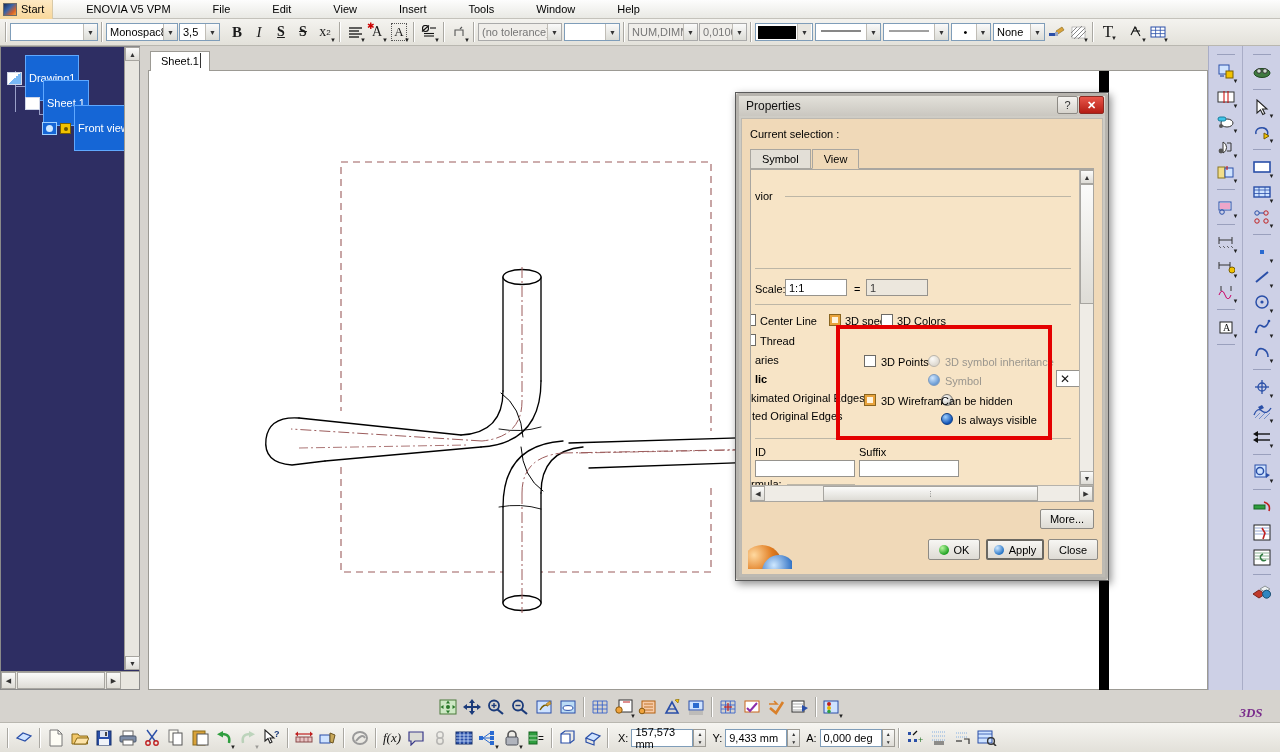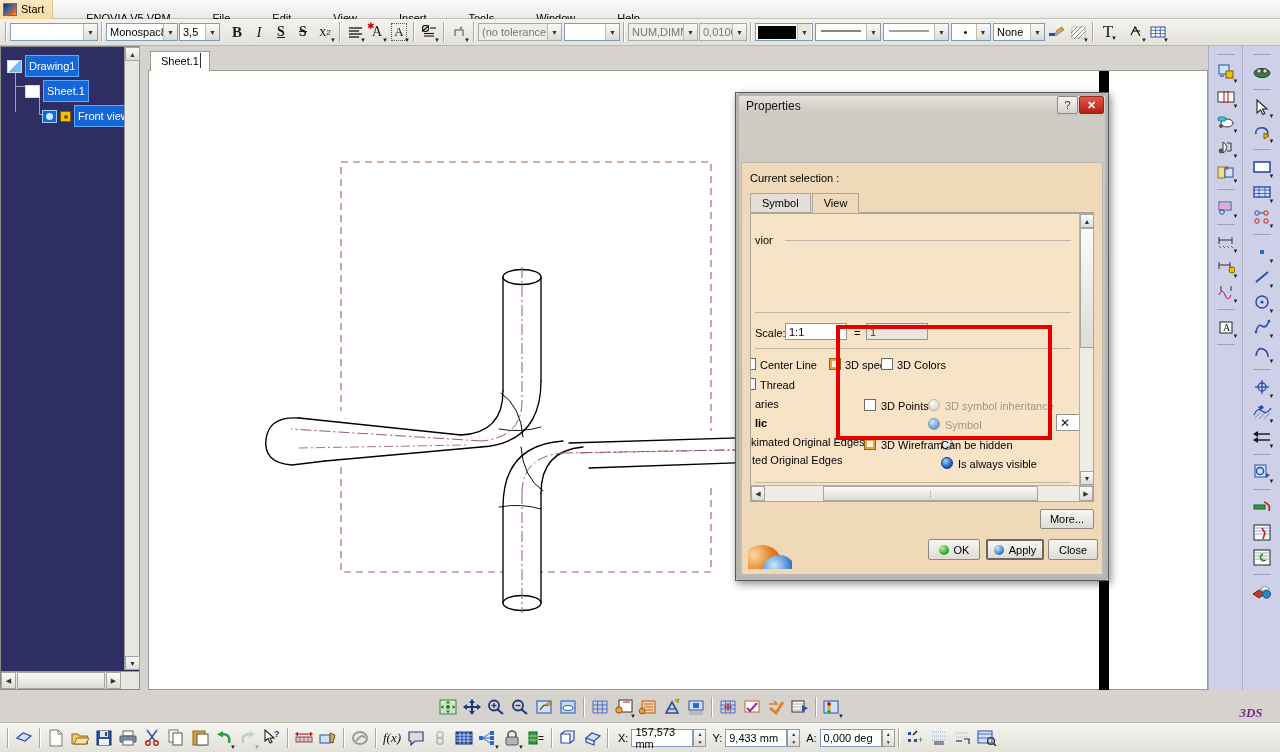--- a/index.html
+++ b/index.html
@@ -25,21 +25,21 @@
     height: 19px; padding: 0 8px 0 3px;
     background: linear-gradient(#fde9c4, #f8d79a);
     border-right: 1px solid #d8c9a8;
   }
   .start-logo {
     width: 14px; height: 13px;
     background: linear-gradient(135deg,#1a2e5a 0%, #3a63a8 40%, #d7622a 75%, #f0a33c 100%);
     border: 1px solid #6b6b6b;
   }
   .start-btn span { font-size: 11px; color: #000; }
-  .menubar .mi { padding: 10px 9px; height: 19px; line-height: 19px; color: #000; font-size: 11px; }
+  .menubar .mi { padding: 0 9px; height: 19px; line-height: 19px; color: #000; font-size: 11px; }
 
   
   .toolbar {
     position: absolute; top: 19px; left: 0; width: 1280px; height: 27px;
     background: linear-gradient(#f4f3ef, #e3e1da);
     border-bottom: 1px solid #b9b7b0;
     display: flex; align-items: center; padding-left: 2px;
   }
   .tb-sep { width: 2px; height: 20px; border-left: 1px solid #aaa8a2; border-right: 1px solid #fff; margin: 0 3px; }
   .combo {
@@ -62,21 +62,21 @@
 
   
   .tree-panel {
     position: absolute; left: 0; top: 46px; width: 140px; height: 644px;
     background: #2e2e63; border: 1px solid #8a8a8a;
   }
   .tree-inner { position: absolute; left: 0; top: 0; right: 15px; bottom: 19px; overflow: hidden; }
   .tree-node { position: absolute; display: flex; align-items: center; gap: 3px; }
   .tree-label {
     background: #1566d6; color: #fff; font-size: 11px;
-    padding: 4px 3px; border: 1px solid #5fa8ff; white-space: nowrap;
+    padding: 16px 3px; border: 1px solid #5fa8ff; white-space: nowrap;
   }
   .tree-ico {
     width: 15px; height: 13px; border: 1px solid #cfd6e8; background: #fff;
     display: inline-block; position: relative;
   }
   .ico-drawing { background: linear-gradient(135deg,#fff 50%, #79b8f5 50%); }
   .ico-sheet { background: #fff; }
   .ico-view { background: #1566d6; border: 1px solid #9fd0ff; }
   .ico-view:after {
     content: ""; position: absolute; left: 3px; top: 2px; width: 7px; height: 7px;
@@ -198,21 +198,21 @@
     font-size: 11px; color: #333;
   }
   .dlg-close {
     width: 25px; height: 18px; background: linear-gradient(#e8564a,#b41c13);
     border: 1px solid #8d2a22; border-radius: 2px;
     display: flex; align-items: center; justify-content: center;
     font-size: 11px; color: #fff; font-weight: bold;
   }
   .dlg-body {
     position: absolute; left: 5px; top: 25px; right: 5px; bottom: 5px;
-    background: #f0d9b8; border: 1px solid #bdb9b1; margin-top: 44px;
+    background: #f0d9b8; border: 1px solid #bdb9b1;
   }
   .cur-sel-row {
     position: absolute; left: 8px; top: 6px; right: 8px; height: 18px;
     display: flex; align-items: center; gap: 4px;
   }
   .cur-sel-lbl { font-size: 11px; color: #000; white-space: nowrap; }
   .cur-sel-box {
     flex: 1; height: 18px; background: #e6e3dd; border: 1px solid #a9a6a0;
     display: flex; align-items: center; font-size: 11px; color: #3a3a3a; padding-left: 4px;
   }

